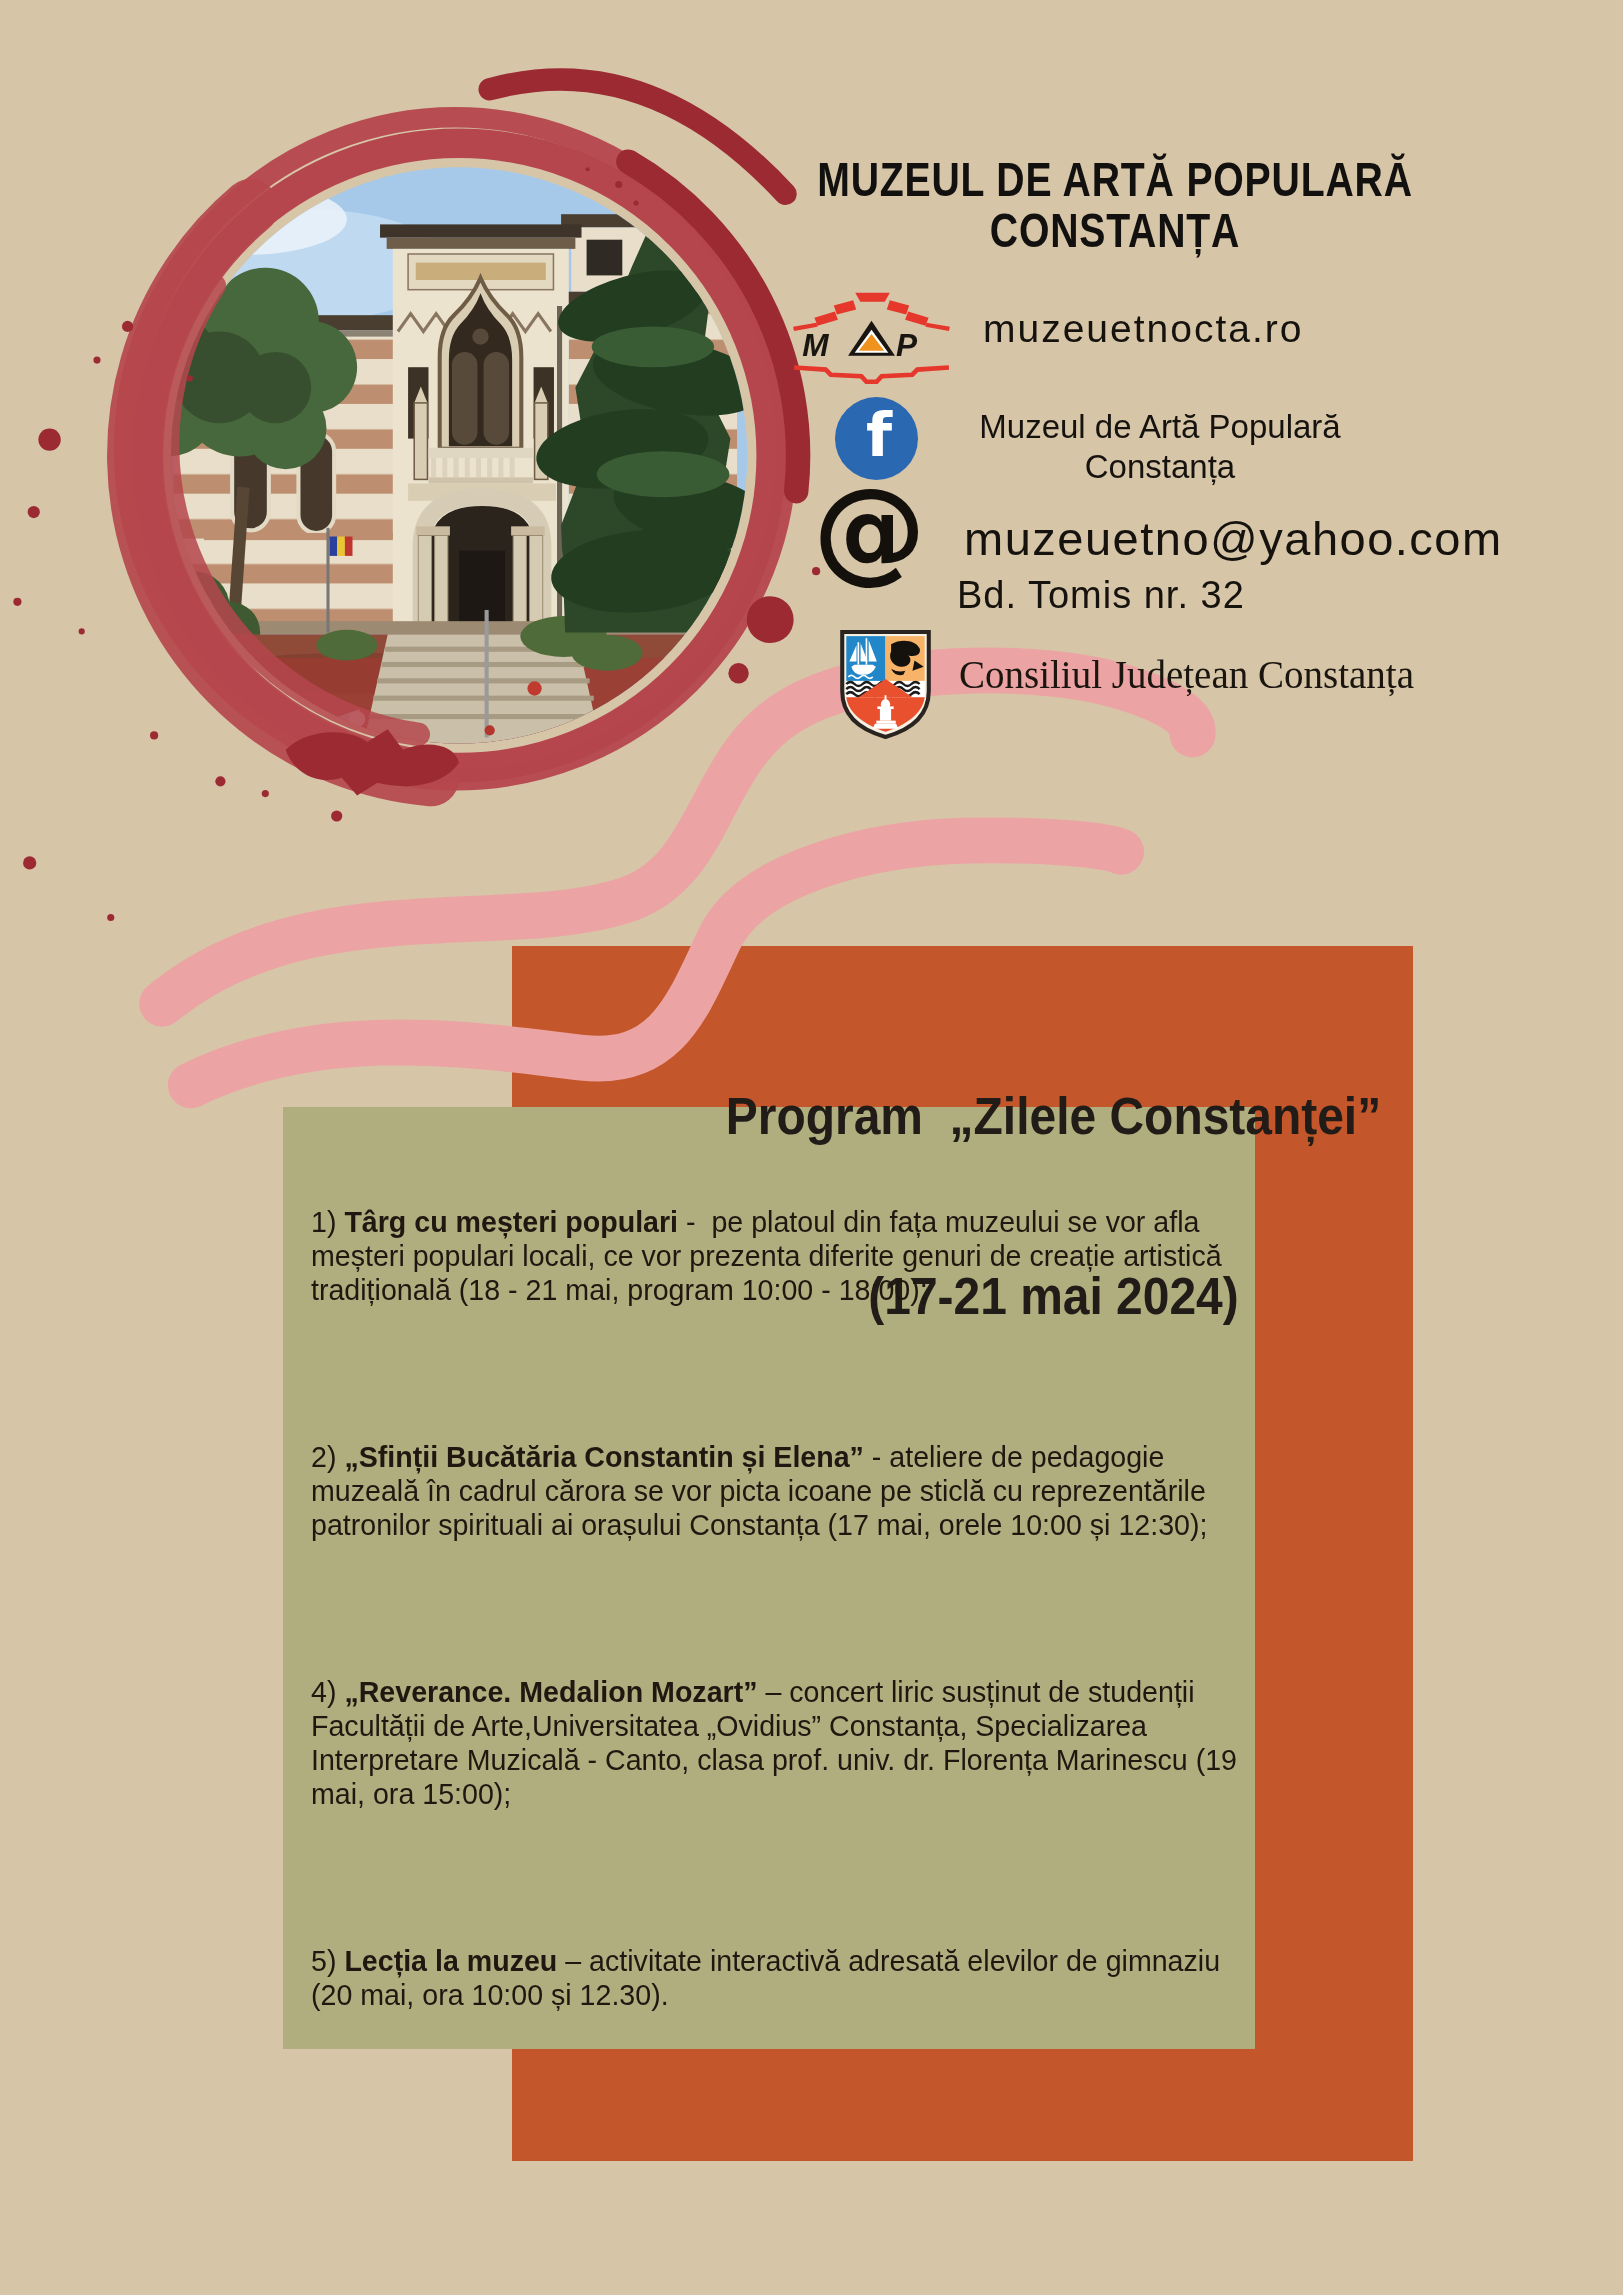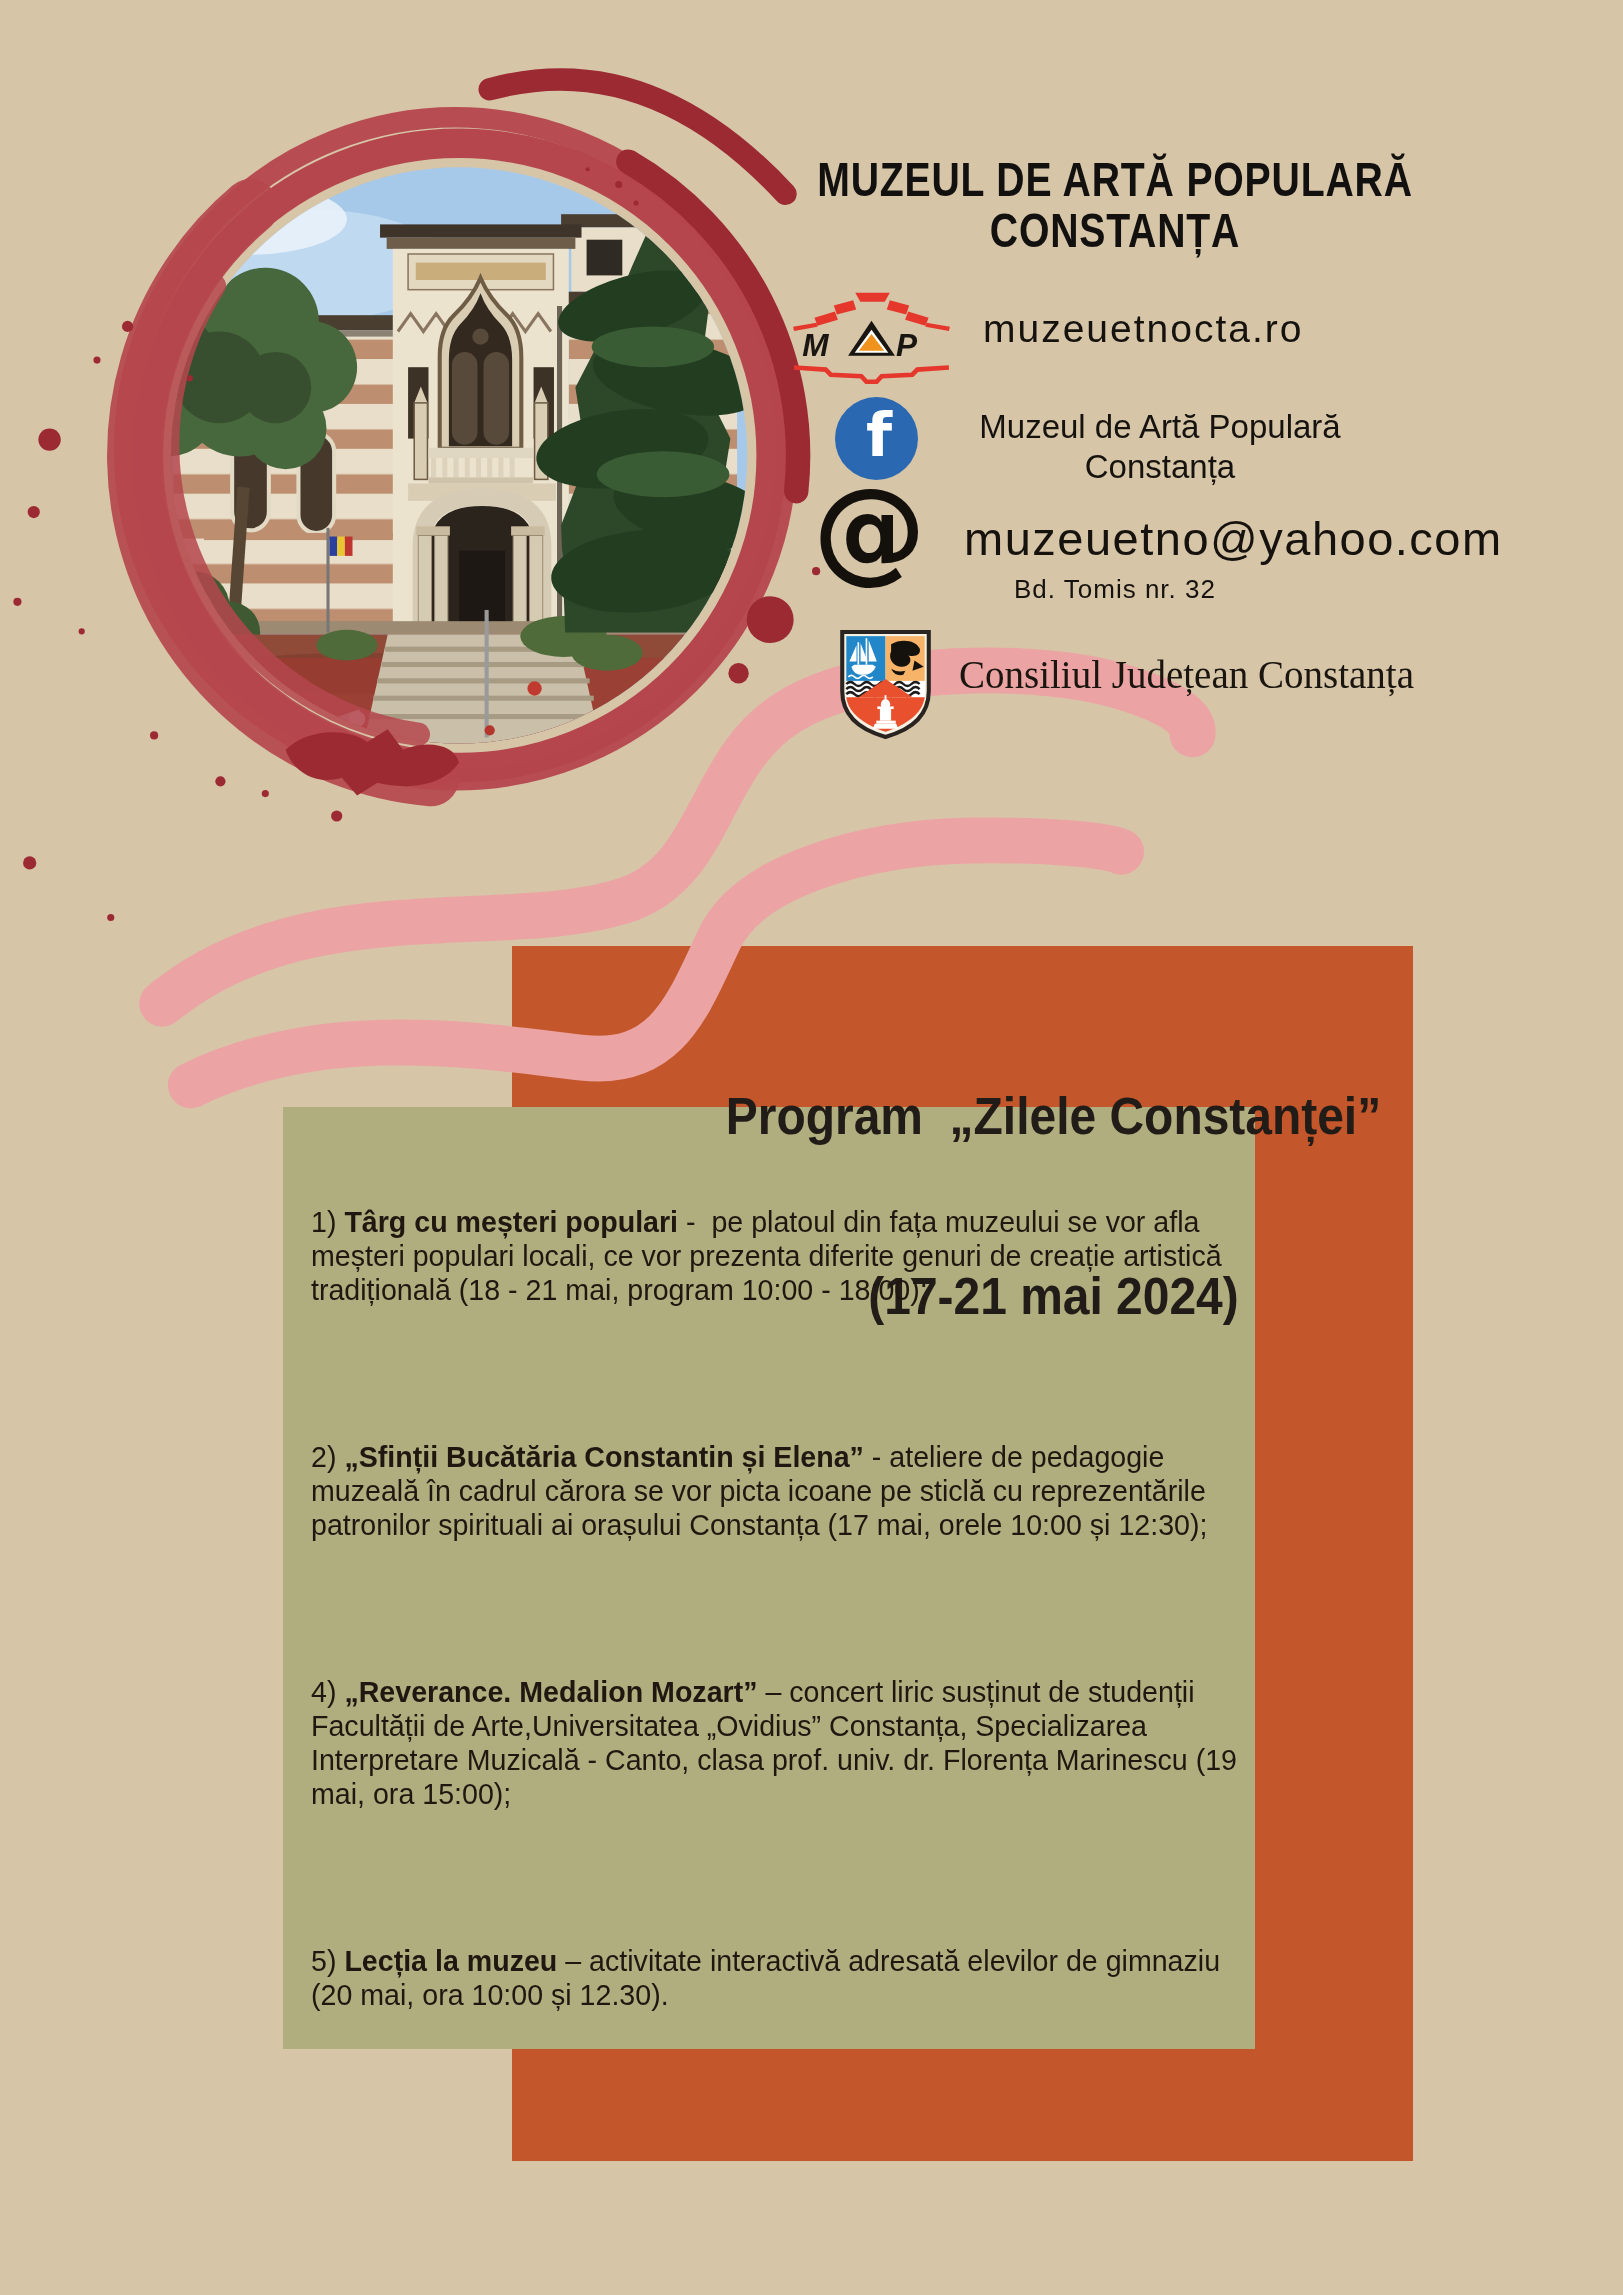--- a/index.html
+++ b/index.html
@@ -24,21 +24,21 @@
     background:#2a69b2;z-index:4;text-align:center;
     font-family:"DejaVu Sans", sans-serif;font-weight:bold;font-size:60px;color:#ffffff;
     line-height:77px;text-indent:5.1px;
   }
   .fb-name{left:943px;top:407px;width:434px;text-align:center;font-size:33px;line-height:40px;}
   .at-icon{
     left:813px;top:473px;font-family:"DejaVu Sans", sans-serif;font-weight:bold;
     font-size:113px;line-height:113px;color:#14100c;
   }
   .email-text{left:964px;top:511px;font-size:47px;letter-spacing:1.5px;}
-  .address-text{left:1014px;top:574px;font-size:26px;letter-spacing:1px;}
+  .address-text{left:957px;top:574px;font-size:38px;letter-spacing:1px;}
   .shield{position:absolute;left:838px;top:628px;z-index:4;}
   .council-text{left:959px;top:652px;font-size:39px;font-family:"Liberation Serif", serif;color:#1a150f;}
   .map-logo{position:absolute;left:790px;top:286px;z-index:4;}
   .program-title{
     left:648px;top:967px;width:811px;text-align:center;
     font-weight:bold;font-size:51px;line-height:60px;color:#211c17;
     transform:scaleX(0.94);transform-origin:center top;white-space:pre-wrap;
   }
   .program-body{
     left:311px;top:1136px;width:935px;font-size:28.6px;line-height:34px;color:#201710;

